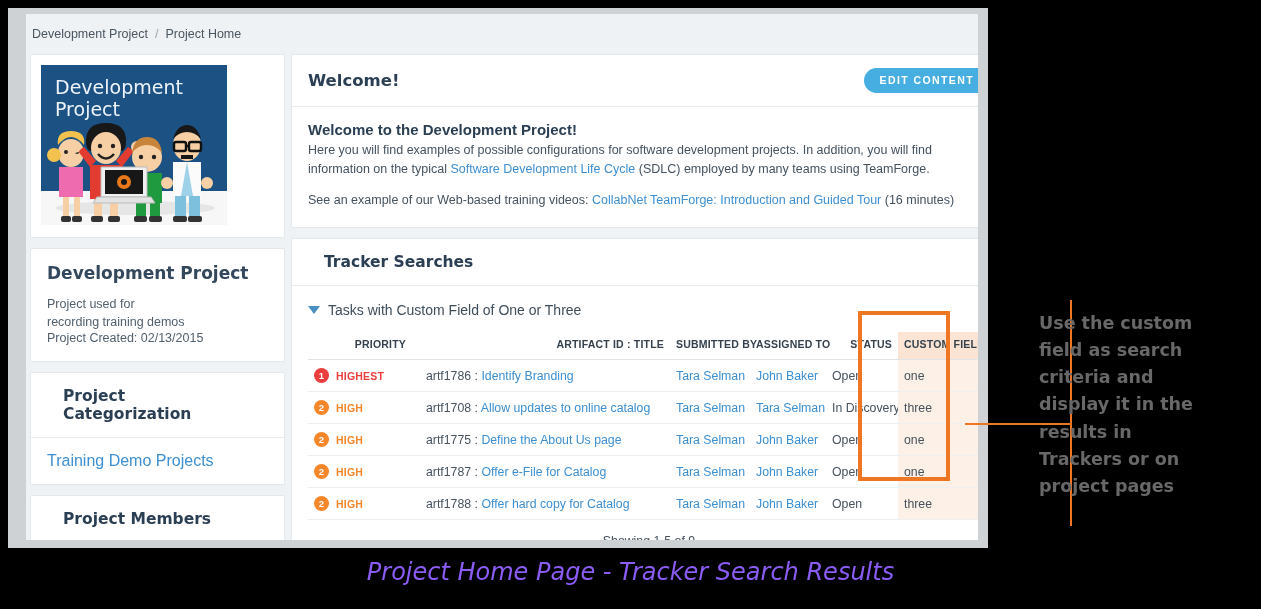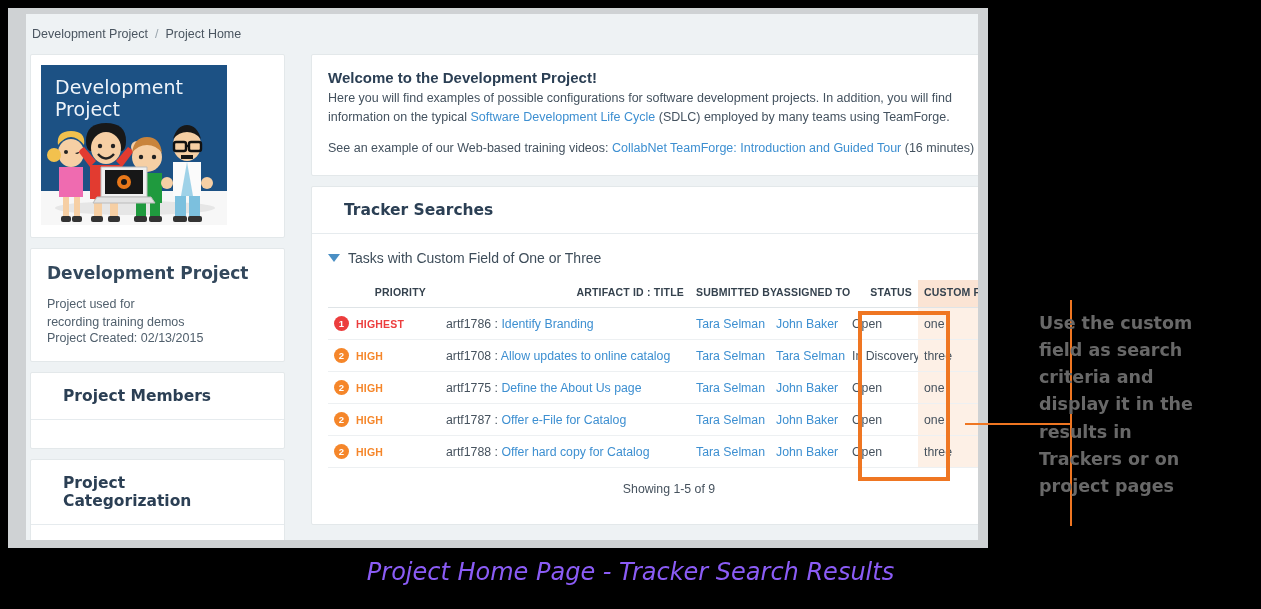--- a/index.html
+++ b/index.html
@@ -31,21 +31,21 @@
     height: 40px;
     display: flex; align-items: center;
     padding-left: 6px;
     font-size: 12.5px; color: #4a5560;
     background: #eef2f4;
   }
   #breadcrumb .crumb-sep { margin: 0 7px; color: #9aa5ad; }
   #breadcrumb .crumb { color: #4a5560; }
 
   
-  #page-body { display: flex; padding: 0 4px; gap: 26px; }
+  #page-body { display: flex; padding: 0 4px; gap: 6px; }
   #left-col { width: 255px; flex: none; }
   #right-col { flex: 1; }
 
   .card {
     background: #ffffff;
     border: 1px solid #e3e8ea;
     border-radius: 2px;
     margin-bottom: 10px;
   }
 
@@ -295,36 +295,40 @@
         </div>
 
         <div class="card" id="project-info-card">
           <div class="proj-name">Development Project</div>
           <div class="proj-desc" style="white-space:pre-line">Project used for
 recording training demos</div>
           <div class="proj-created">Project Created: 02/13/2015</div>
         </div>
 
         <div class="card">
-          <div class="card-head">Project Members</div>
-          <div class="card-body" style="height:20px"></div>
-        </div>
-
-        <div class="card">
           <div class="card-head">Project Categorization</div>
           <div class="card-body">
             <a class="link" href="#">Training Demo Projects</a>
           </div>
         </div>
 
+        <div class="card">
+          <div class="card-head">Project Members</div>
+          <div class="card-body" style="height:20px"></div>
+        </div>
+
       </div>
 
       <div id="right-col">
 
         <div class="card">
+          <div id="welcome-head">
+            <div id="welcome-title">Welcome!</div>
+            <button id="edit-content-btn">EDIT CONTENT</button>
+          </div>
           <div id="welcome-body">
             <div class="wb-head">Welcome to the Development Project!</div>
             <p><span>Here you will find examples of possible configurations for software development projects. In addition, you will find information on the typical </span><a class="link" href="#">Software Development Life Cycle</a><span> (SDLC) employed by many teams using TeamForge.</span></p>
             <p><span>See an example of our Web-based training videos: </span><a class="link" href="#">CollabNet TeamForge: Introduction and Guided Tour</a><span> (16 minutes)</span></p>
           </div>
         </div>
 
         <div class="card">
           <div class="card-head">Tracker Searches</div>
           <div id="tracker-body">

